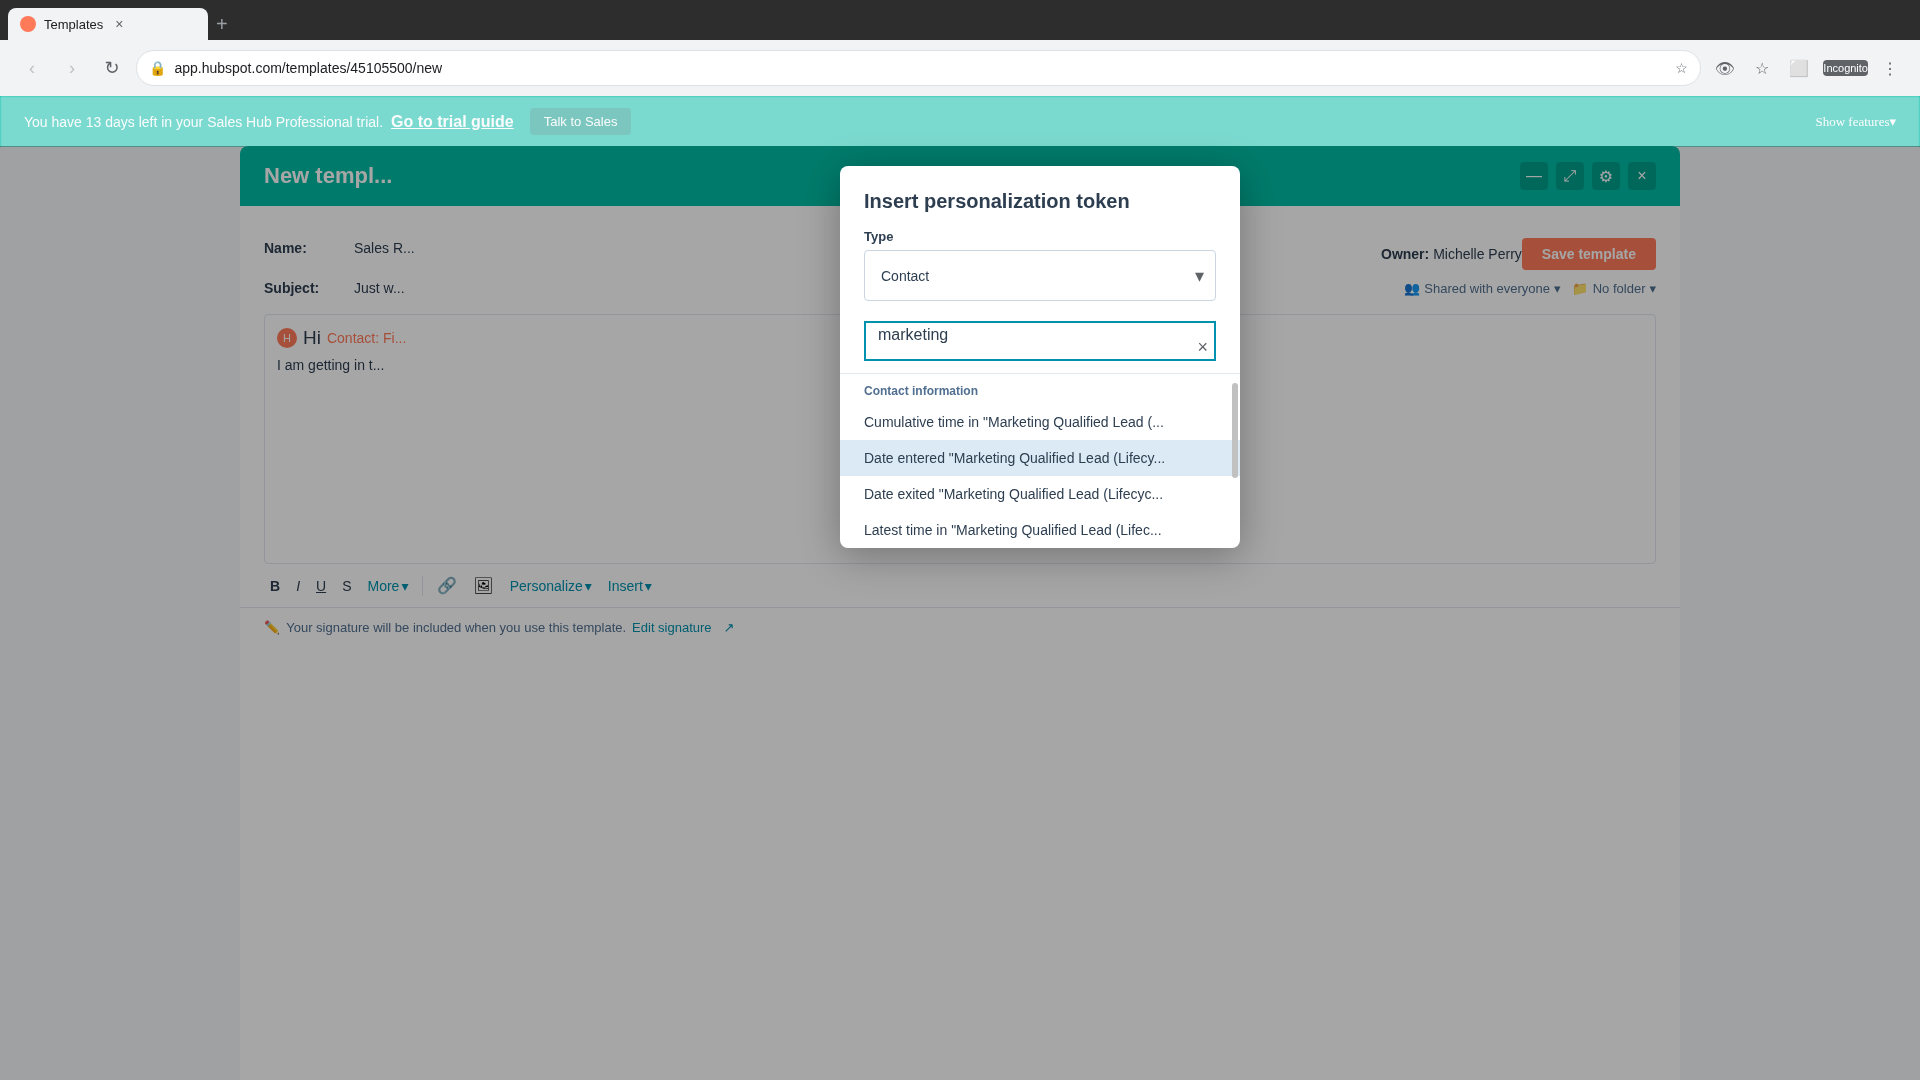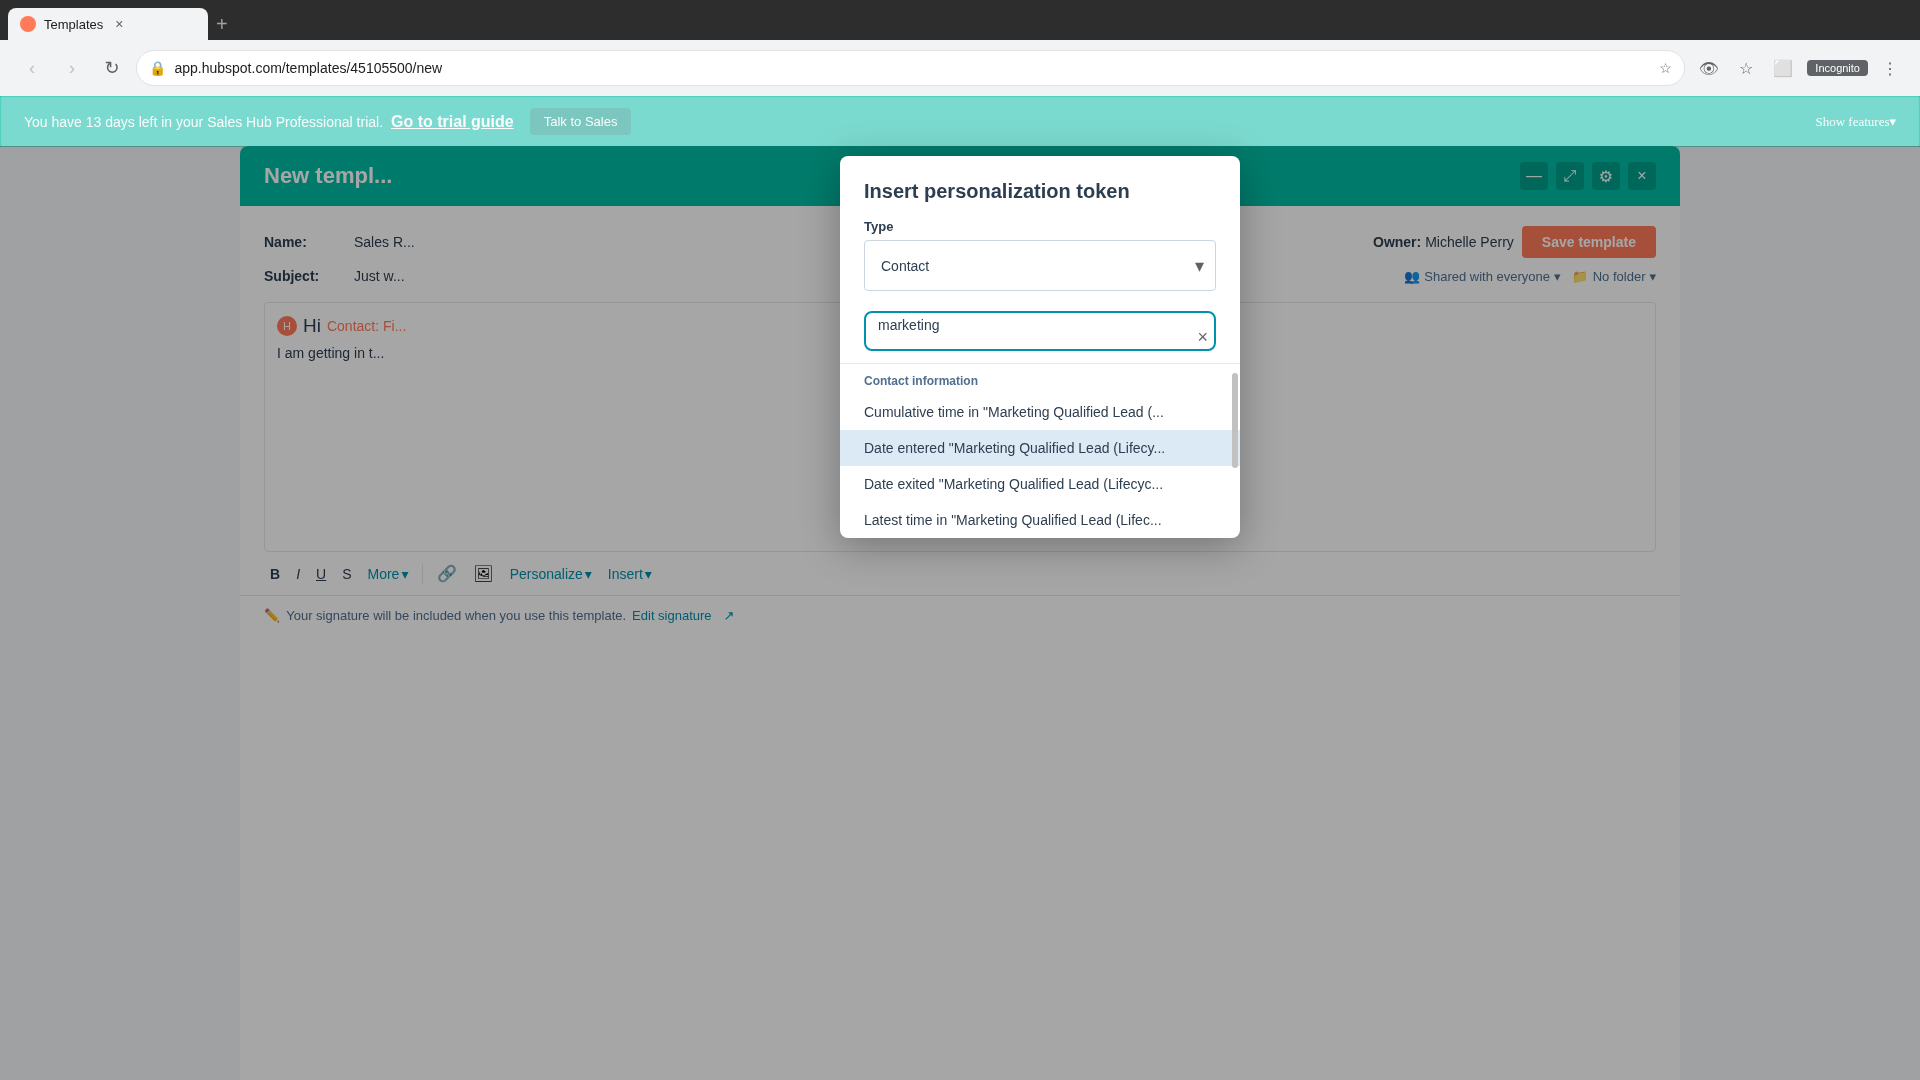--- a/index.html
+++ b/index.html
@@ -15,21 +15,21 @@
     .tab-close { font-size: 14px; color: #5f6368; cursor: pointer; margin-left: 4px; }
     .tab-new { background: none; border: none; color: #9aa0a6; font-size: 20px; padding: 4px 8px; cursor: pointer; }
     .nav-bar { display: flex; align-items: center; height: 56px; padding: 0 16px; gap: 8px; background: #f1f3f4; }
     .nav-btn { background: none; border: none; color: #5f6368; font-size: 18px; cursor: pointer; padding: 6px; border-radius: 50%; width: 32px; height: 32px; display: flex; align-items: center; justify-content: center; }
     .nav-btn.disabled { color: #bdc1c6; cursor: default; }
     .address-bar { flex: 1; background: white; border-radius: 24px; border: 1px solid #dfe1e5; height: 36px; display: flex; align-items: center; padding: 0 12px; gap: 8px; }
     .address-text { font-size: 14px; color: #202124; flex: 1; }
     .address-icon { color: #5f6368; font-size: 14px; }
     .nav-right { display: flex; align-items: center; gap: 8px; }
     .nav-right-btn { background: none; border: none; color: #5f6368; font-size: 16px; cursor: pointer; padding: 6px; }
-    .incognito-badge { background: #5f6368; color: white; font-size: 11px; padding: 2px 8px; border-radius: 4px; }
+    .incognito-badge { background: #5f6368; color: white; font-size: 11px; padding: 2px 0; border-radius: 4px; }
 
     
     .hubspot-app { position: absolute; top: 96px; left: 0; right: 0; bottom: 0; background: #f5f8fa; }
     .trial-banner { background: #00bda5; padding: 12px 24px; display: flex; align-items: center; gap: 8px; }
     .trial-text { color: white; font-size: 14px; }
     .trial-link { color: white; font-weight: 600; text-decoration: underline; cursor: pointer; }
     .trial-btn { background: rgba(0,0,0,0.2); color: white; border: none; padding: 6px 14px; border-radius: 4px; font-size: 13px; cursor: pointer; margin-left: 8px; }
     .show-features-btn { margin-left: auto; color: white; background: none; border: none; font-size: 13px; cursor: pointer; display: flex; align-items: center; gap: 0; font-family: Liberation Serif, serif; }
 
     
@@ -90,21 +90,21 @@
         <button style="background:rgba(0,0,0,0.15); border:none; color:white; width:28px; height:28px; border-radius:4px; cursor:pointer; font-size:16px;">⚙</button>
         <button style="background:rgba(0,0,0,0.15); border:none; color:white; width:28px; height:28px; border-radius:4px; cursor:pointer; font-size:16px;">×</button>
       </div>
     </div>
 
     <div style="padding: 20px 24px 8px;">
 
       <div style="display:flex; align-items:center; margin-bottom:10px;">
         <span style="font-size:14px; font-weight:600; color:#2d3e50; width:90px;">Name:</span>
         <span style="font-size:14px; color:#2d3e50;">Sales R...</span>
-        <div style="margin-left:auto; display:flex; align-items:center; gap:8px;">
+        <div style="margin-left:auto; display:flex; align-items:center; gap:0;margin-top:12px;">
           <span style="font-size:14px; color:#2d3e50;">
             <strong>Owner:</strong>
             <span>Michelle Perry</span>
           </span>
           <button style="background:#ff7a59; border:none; color:white; padding:8px 20px; border-radius:4px; font-size:14px; font-weight:600; cursor:pointer;">Save template</button>
         </div>
       </div>
 
       <div style="display:flex; align-items:center; margin-bottom:10px;">
         <span style="font-size:14px; font-weight:600; color:#2d3e50; width:90px;">Subject:</span>
@@ -160,35 +160,35 @@
       <span>Your signature will be included when you use this template.</span>
       <a style="color:#0091ae; cursor:pointer; text-decoration:none; display:flex; align-items:center; gap:12px;">
         <span>Edit signature</span>
         <span>↗</span>
       </a>
     </div>
   </div>
 
   <div style="position:absolute; top:50px; left:0; right:0; bottom:0; background:rgba(0,0,0,0.35); z-index:50;"></div>
 
-  <div style="position:absolute; top:60px; left:50%; transform:translateX(-30%); z-index:100; background:white; border-radius:8px; box-shadow:0 8px 40px rgba(0,0,0,0.3); width:400px;">
+  <div style="position:absolute; top:70px; left:50%; transform:translateX(-30%); z-index:100; background:white; border-radius:8px; box-shadow:0 8px 40px rgba(0,0,0,0.3); width:400px;">
 
     <div style="padding: 24px 24px 8px;">
       <h2 style="font-size:20px; font-weight:600; color:#2d3e50; margin-bottom:16px;">Insert personalization token</h2>
 
       <div style="font-size:13px; font-weight:600; color:#2d3e50; margin-bottom:6px;">Type</div>
 
       <div style="position:relative; margin-bottom:12px;">
         <select style="width:100%; height:51px; border:1px solid #cbd5e0; border-radius:4px; padding:0 36px 0 16px; font-size:14px; color:#2d3e50; appearance:none; background:white; cursor:pointer;"><option>Contact</option><option>Company</option><option>Deal</option><option>Owner</option><option>Sender</option></select>
         <span style="position:absolute; right:12px; top:50%; transform:translateY(-50%); color:#5f6368; pointer-events:none; font-size:18px;">▾</span>
       </div>
     </div>
 
     <div style="position:relative; padding:0 24px 12px;">
-      <input type="text" style="width: 100%; height: 40px; border: 2px solid rgb(0, 145, 174); border-radius: 8px; padding: 0px 36px 12px 12px; font-size: 14px; color: rgb(45, 62, 80); outline: none;" value="marketing">
+      <input type="text" style="width: 100%; height: 40px; border: 2px solid rgb(0, 145, 174); border-radius: 0; padding: 0px 36px 12px 12px; font-size: 16px; color: rgb(45, 62, 80); outline: none;" value="marketing">
       <span style="position:absolute; right:32px; top:50%; transform:translateY(-50%); color:#5f6368; cursor:pointer; font-size:18px; font-weight:300;">×</span>
     </div>
 
     <div style="border-top:1px solid #e2e8f0; max-height:260px; overflow-y:auto; position:relative;">
 
       <div style="padding:10px 24px 6px; font-size:12px; font-weight:600; color:#516f90;">Contact information</div>
 
       <div style="padding:10px 24px; font-size:14px; color:#2d3e50; cursor:pointer;">
         <span>Cumulative time in "Marketing Qualified Lead (...</span>
       </div>

